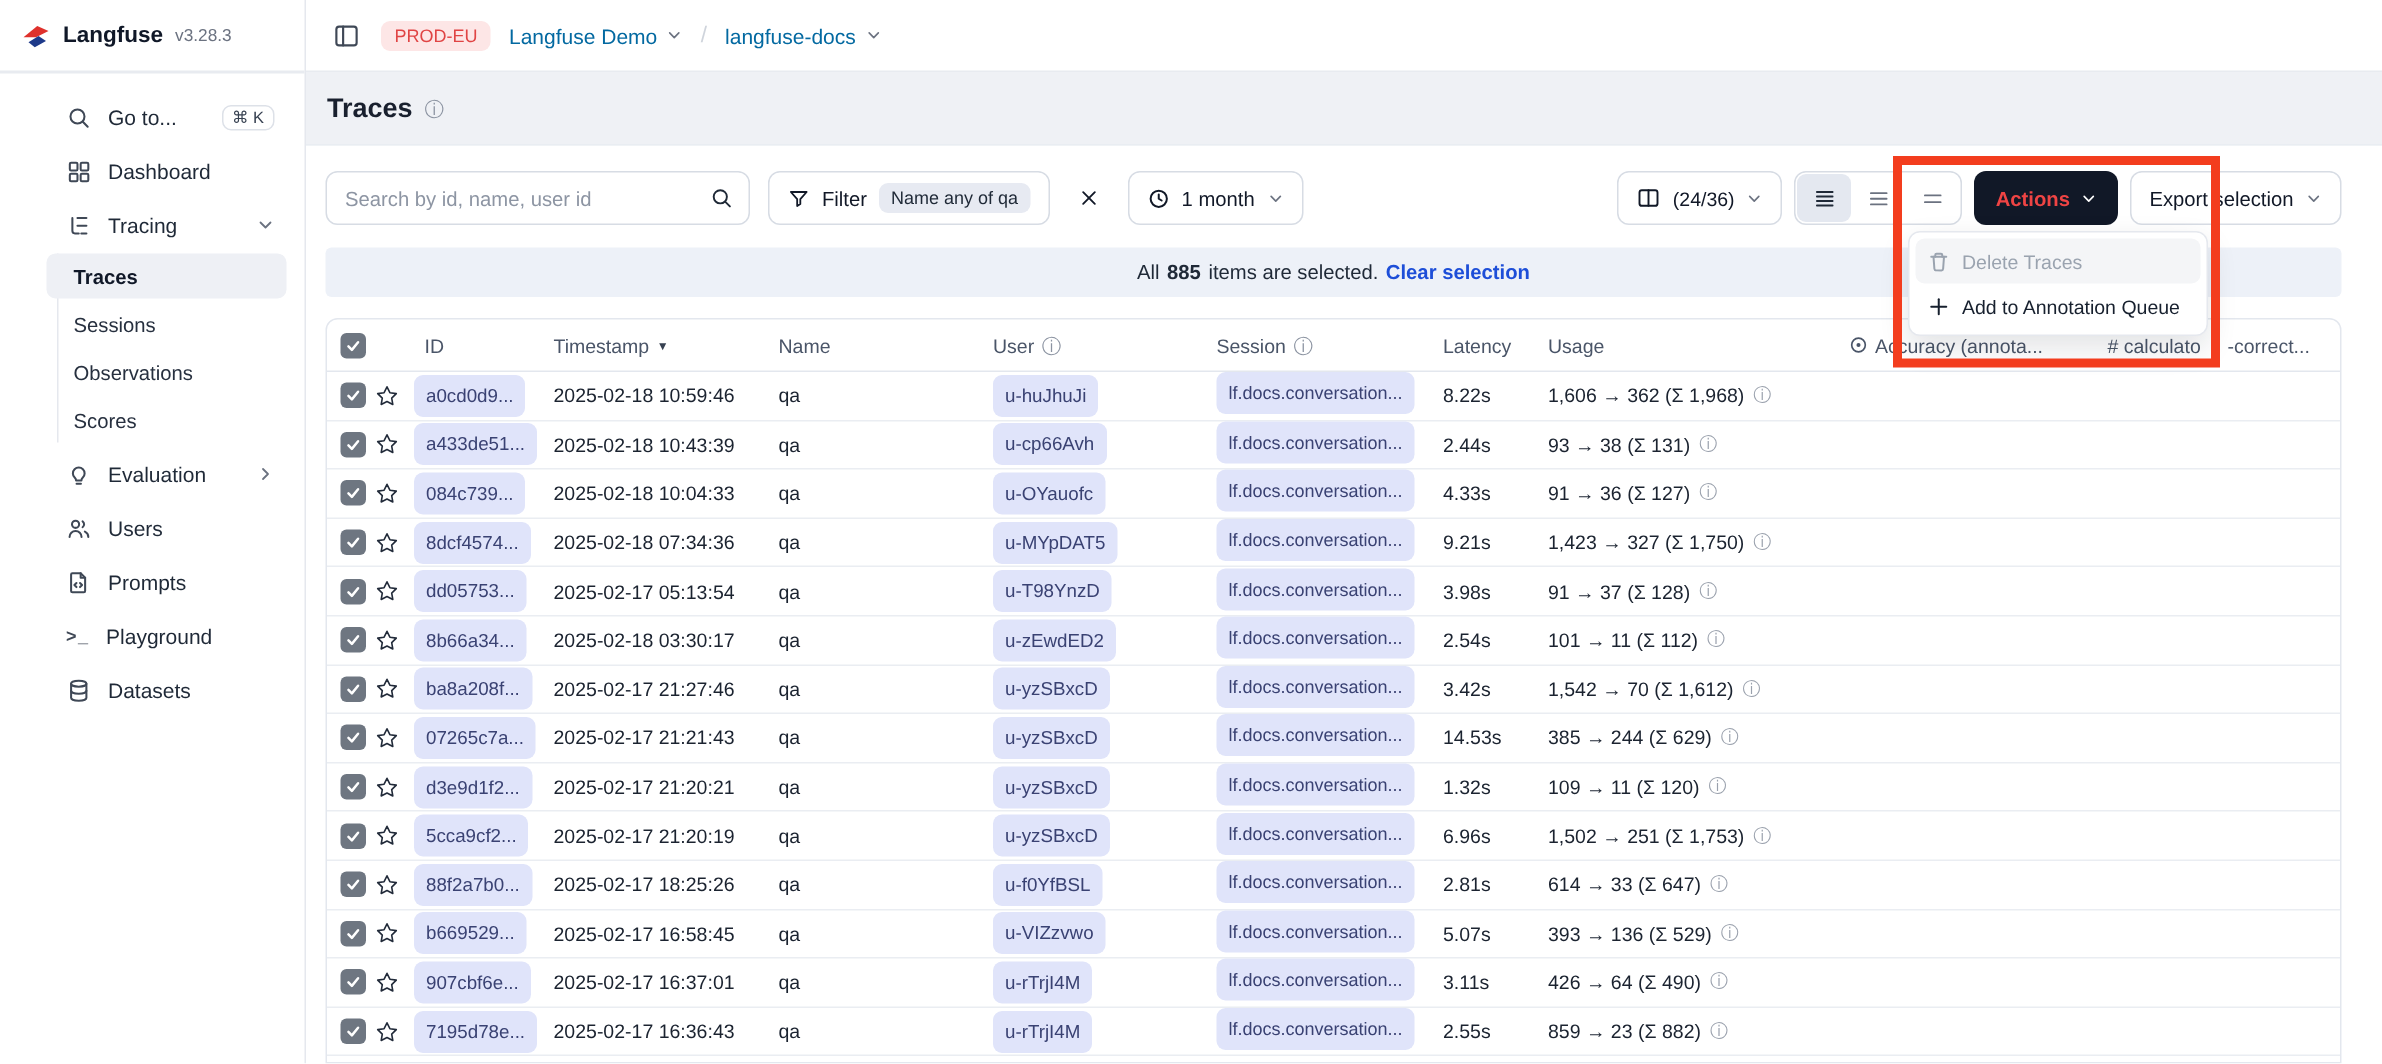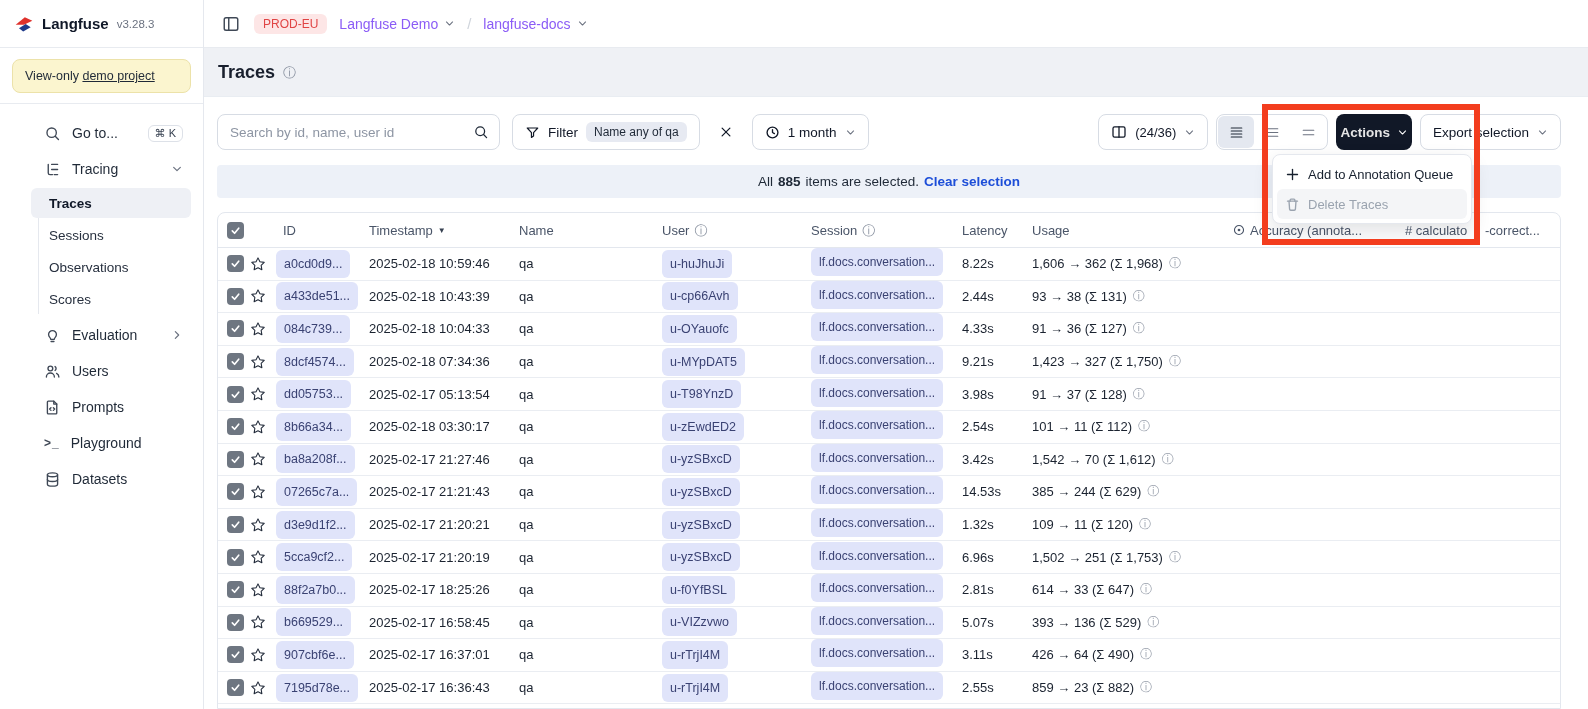--- a/index.html
+++ b/index.html
@@ -29,21 +29,21 @@
   .subnav { margin:2px 0 4px 26px; border-left:1px solid #e5e8ee; padding-left:0; }
   .sub-item { height:30px; margin:2px 0 2px -8px; display:flex; align-items:center; padding-left:18px; border-radius:6px;
     font-size:13.5px; color:#27303f; cursor:pointer; }
   .sub-item.active { background:#eef0f5; font-weight:600; color:#101828; }
   .chev { stroke:#6b7280; stroke-width:1.8; fill:none; stroke-linecap:round; stroke-linejoin:round; }
   .term-ic { font-size:12px; font-weight:700; color:#3f4856; letter-spacing:1px; }
 
   
   .topbar { height:48px; border-bottom:1px solid #e8ebf0; display:flex; align-items:center; gap:12px; padding:0 16px; background:#fff; }
   .env-badge { background:#fde6e6; color:#e04444; font-size:12px; padding:3px 9px; border-radius:6px; }
-  .crumb { display:flex; align-items:center; gap:6px; font-size:14px; font-weight:500; color:#8b5cf6; cursor:pointer; }
+  .crumb { display:flex; align-items:center; gap:6px; font-size:14px; font-weight:500; color:#0369a1; cursor:pointer; }
   .slash { color:#cfd4dc; font-size:15px; }
 
   
   .band { height:49px; background:#eff1f5; border-bottom:1px solid #e9edf2; display:flex; align-items:center; gap:8px; padding:0 14px; }
   .band h1 { font-size:18px; font-weight:700; color:#19202e; }
   .info { color:#8b93a1; font-size:13px; line-height:1; }
 
   
   .content { padding:17px 27px 0 13px; }
   .toolbar { display:flex; justify-content:space-between; align-items:center; }
@@ -55,22 +55,22 @@
   .searchbox { width:283px; height:36px; border:1px solid #d7dce4; border-radius:8px; display:flex; align-items:center; }
   .searchbox input { flex:1; border:0; outline:0; padding:0 12px; font-size:13.5px; color:#111827; background:transparent;
     font-family:inherit; }
   .searchbox input::placeholder { color:#8d95a3; }
   .search-btn { width:36px; height:34px; display:flex; align-items:center; justify-content:center; cursor:pointer; }
   .pill { background:#e7eaf2; border-radius:6px; padding:3px 8px; font-size:12px; font-weight:400; color:#1f2937; }
   .iconbtn { width:28px; height:36px; display:flex; align-items:center; justify-content:center; border:0; background:transparent; cursor:pointer; }
   .seg-group { height:36px; border:1px solid #d7dce4; border-radius:8px; display:flex; align-items:center; padding:1px; }
   .seg { width:36px; height:32px; border-radius:6px; display:flex; align-items:center; justify-content:center; cursor:pointer; }
   .seg.active { background:#e4e8f0; }
-  .btn-dark { height:36px; border-radius:8px; background:#111827; color:#e5e5e5; display:flex; align-items:center; gap:7px;
-    padding:0 4px; font-size:13.5px; font-weight:600; cursor:pointer; border:0; }
+  .btn-dark { height:36px; border-radius:8px; background:#111827; color:#ef4444; display:flex; align-items:center; gap:7px;
+    padding:0 14px; font-size:13.5px; font-weight:600; cursor:pointer; border:0; }
 
   
   .sel-banner { margin-top:15px; height:33px; background:#edf1f8; border-radius:4px; display:flex; align-items:center;
     justify-content:center; gap:5px; font-size:13.5px; color:#1f2937; }
   .sel-banner b { font-weight:700; }
   .sel-banner a { color:#1d4ed8; font-weight:600; cursor:pointer; text-decoration:none; }
 
   
   .table-card { margin-top:14px; border:1px solid #e3e7ee; border-radius:8px 8px 0 0; height:497px; overflow:hidden; background:#fff; }
   .thead { position:relative; height:35px; border-bottom:1px solid #e3e7ee; display:flex; align-items:center;
@@ -114,37 +114,42 @@
       <span>
         <svg width="20" height="20" viewBox="0 0 24 24">
           <path d="M2 13 L13 4 L22 8 L12 13 Z" fill="#df312c"></path>
           <path d="M6 17 L14 12 L20 16 L11 21 Z" fill="#1e3a8a"></path>
         </svg>
       </span>
       <span class="brand">Langfuse</span>
       <span class="ver">v3.28.3</span>
     </div>
 
-    <div class="viewonly">
-      <span>View-only</span>
-      <u>demo project</u>
-    </div>
     <div class="side-divider"></div>
 
     <nav class="nav">
       <div class="nav-item">
         <svg class="ic" width="17" height="17" viewBox="0 0 20 20">
             <circle cx="9" cy="9" r="5.5"></circle>
             <line x1="13.2" y1="13.2" x2="17" y2="17"></line>
           </svg>
         <span>Go to...</span>
         <span class="grow"></span>
         <span class="kbd">⌘ K</span>
       </div>
 
+      <div class="nav-item">
+        <svg class="ic" width="17" height="17" viewBox="0 0 20 20">
+            <rect x="3" y="3" width="6" height="6" rx="1"></rect>
+            <rect x="11.5" y="3" width="6" height="6" rx="1"></rect>
+            <rect x="3" y="11.5" width="6" height="6" rx="1"></rect>
+            <rect x="11.5" y="11.5" width="6" height="6" rx="1"></rect>
+          </svg>
+        <span>Dashboard</span>
+      </div>
 
       <div class="nav-item">
         <svg class="ic" width="17" height="17" viewBox="0 0 20 20">
             <path d="M5 4v10a2 2 0 0 0 2 2h3"></path>
             <line x1="9" y1="4" x2="16" y2="4"></line>
             <line x1="9" y1="10" x2="16" y2="10"></line>
             <line x1="12" y1="16" x2="16" y2="16"></line>
           </svg>
         <span>Tracing</span>
         <span class="grow"></span>
@@ -722,31 +727,31 @@
       <span>859 → 23 (Σ 882)</span>
       <span class="usage-info">ⓘ</span>
     </div>
   </div>
           </div>
       </div>
     </div>
   </div>
 
   <div class="menu">
-    <div class="menu-item">
-      <svg class="ic" width="15" height="15" viewBox="0 0 18 18">
-          <line x1="9" y1="3" x2="9" y2="15"></line>
-          <line x1="3" y1="9" x2="15" y2="9"></line>
-        </svg>
-      <span>Add to Annotation Queue</span>
-    </div>
     <div class="menu-item disabled">
       <svg class="ic" width="15" height="15" viewBox="0 0 18 18">
           <path d="M3 5h12"></path>
           <path d="M6.2 5V3.6a1 1 0 0 1 1-1h3.6a1 1 0 0 1 1 1V5"></path>
           <path d="M4.8 5l.7 9.6a1.4 1.4 0 0 0 1.4 1.3h4.2a1.4 1.4 0 0 0 1.4-1.3L13.2 5"></path>
         </svg>
       <span>Delete Traces</span>
     </div>
+    <div class="menu-item">
+      <svg class="ic" width="15" height="15" viewBox="0 0 18 18">
+          <line x1="9" y1="3" x2="9" y2="15"></line>
+          <line x1="3" y1="9" x2="15" y2="9"></line>
+        </svg>
+      <span>Add to Annotation Queue</span>
+    </div>
   </div>
 
   <div class="redbox"></div>
 </div>
 
 </body></html>

